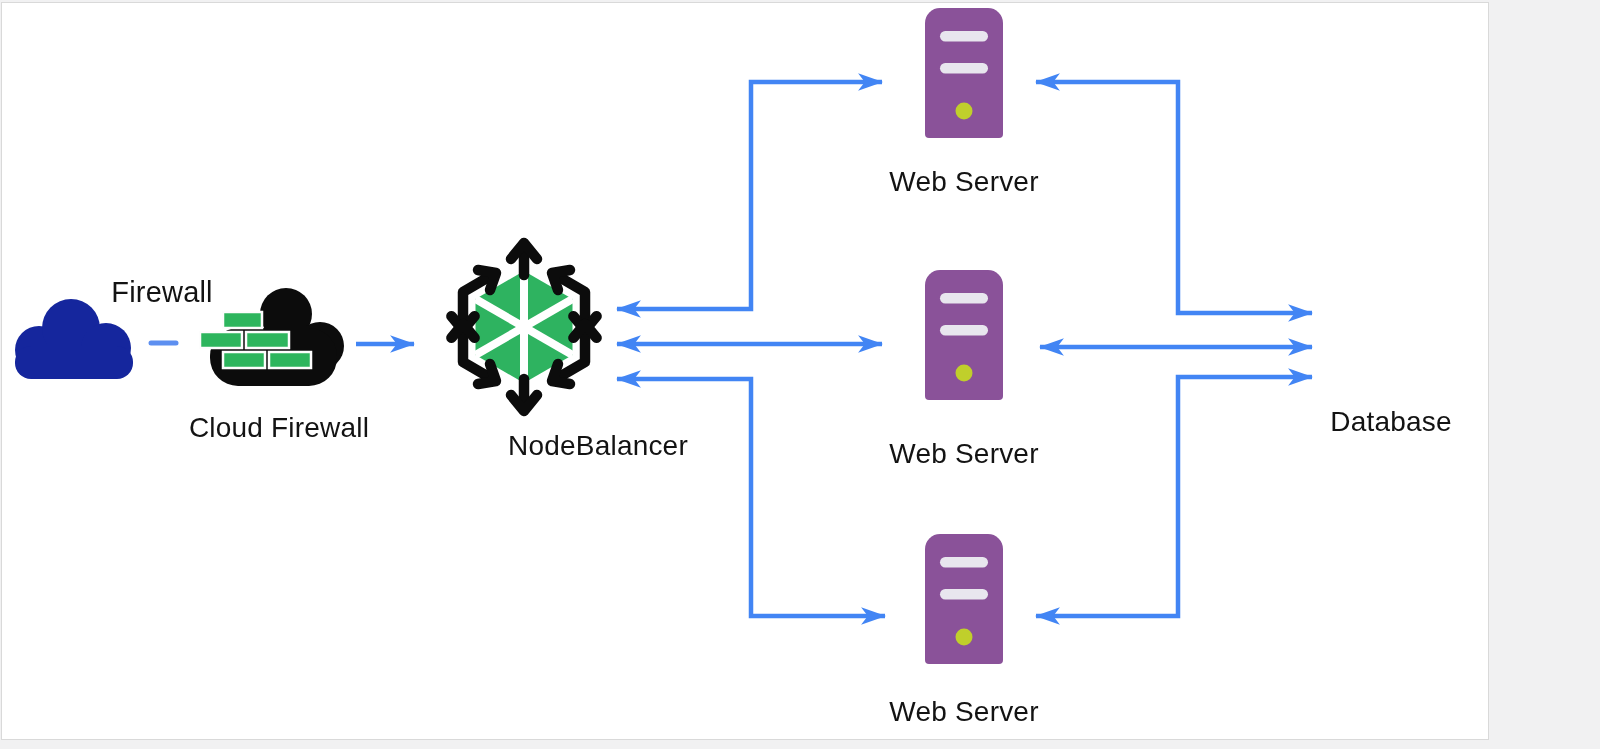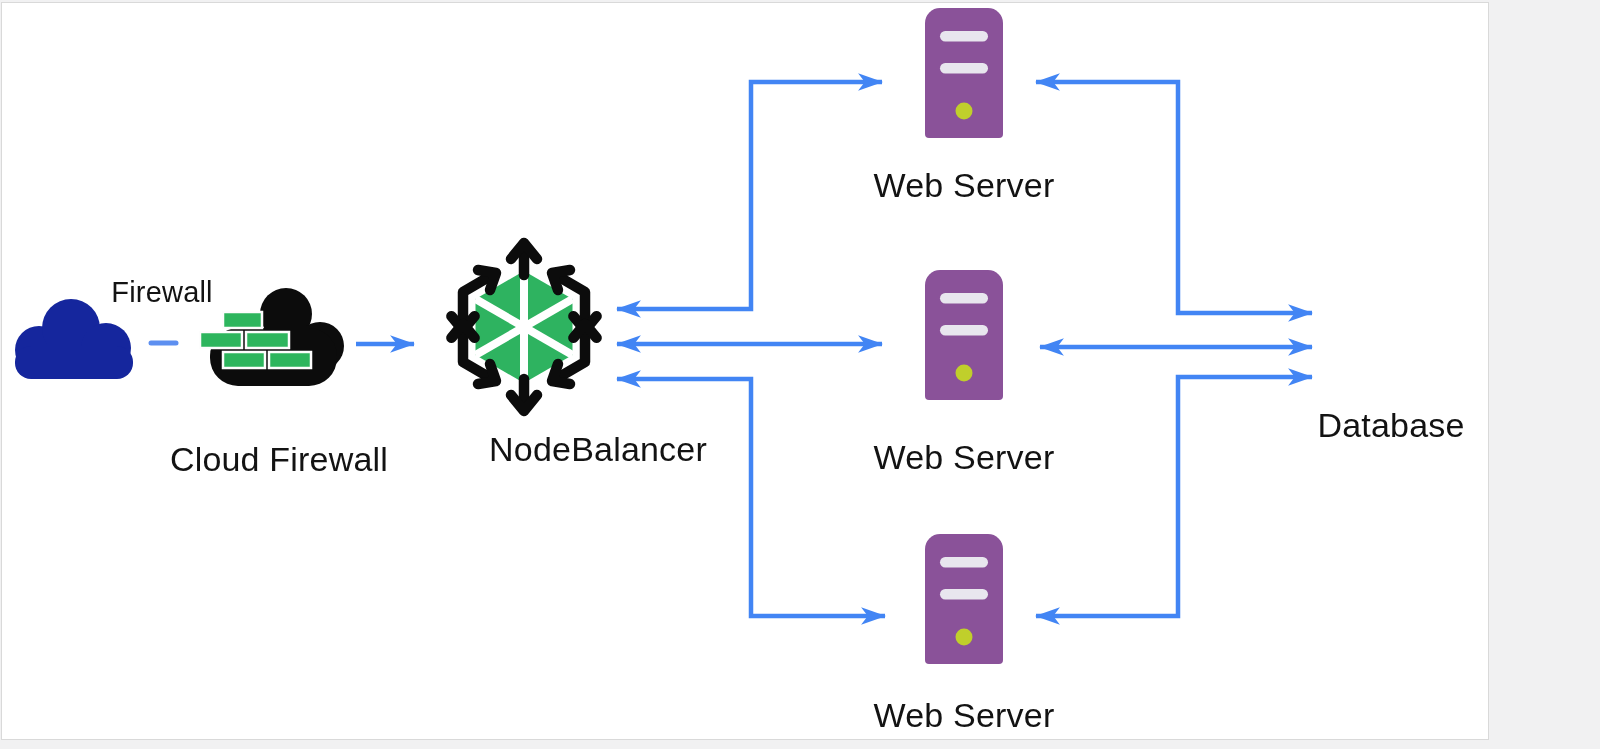--- a/index.html
+++ b/index.html
@@ -12,21 +12,21 @@
   }
   *{margin:0;padding:0;box-sizing:border-box;}
   html,body{width:1600px;height:749px;overflow:hidden;}
   body{font-family:"Liberation Sans","DejaVu Sans",sans-serif;background:var(--page-bg);}
   .page{position:relative;width:1600px;height:749px;background:var(--page-bg);}
   .canvas{position:absolute;left:1px;top:2px;width:1488px;height:738px;
           background:var(--canvas-bg);border:1px solid var(--canvas-border);}
   .overlay{position:absolute;left:0;top:0;width:1600px;height:749px;pointer-events:none;}
   .node{position:absolute;}
   .label{position:absolute;transform:translateX(-50%);white-space:nowrap;
-         color:var(--label-text);font-size:34px;font-weight:400;letter-spacing:.2px;}
+         color:var(--label-text);font-size:28px;font-weight:400;letter-spacing:.2px;}
   .label.small{font-size:29px;}
   .flow{fill:none;stroke:var(--arrow);stroke-width:4.5;stroke-linejoin:miter;}
   .flow-dash{fill:none;stroke:var(--arrow-dash);stroke-width:5;stroke-linecap:round;}
   .ah{fill:var(--arrow);}
   .tcloud{fill:var(--traffic-cloud);}
   .fcloud{fill:var(--firewall-cloud);}
   .brick{fill:var(--firewall-brick);stroke:#fdfdfd;stroke-width:2.5;}
   .nb-green{fill:var(--nodebalancer-green);}
   .nb-gap{stroke:#ffffff;stroke-width:8;stroke-linecap:butt;}
   .nb-black{fill:none;stroke:var(--nodebalancer-black);stroke-width:10.5;stroke-linecap:round;stroke-linejoin:round;}
@@ -93,21 +93,21 @@
       </g>
       <g class="brick">
         <rect x="25" y="26" width="39" height="16"></rect>
         <rect x="2" y="46" width="42" height="16"></rect>
         <rect x="48" y="46" width="43" height="16"></rect>
         <rect x="25" y="66" width="42" height="16"></rect>
         <rect x="71" y="66" width="42" height="16"></rect>
       </g>
     </svg>
   </div>
-  <div class="label" style="left:279px;top:440px;text-align:right;">Cloud Firewall</div>
+  <div class="label" style="left:279px;top:412px;text-align:right;">Cloud Firewall</div>
 
   <div class="node" style="left:444px;top:237px;">
     <svg width="160" height="180" viewBox="-80 -90 160 180">
       <defs>
         <g id="nb-corner">
           <path class="nb-black" d="M-37,-49 L-61,-35 L-61,-7"></path>
           <path class="nb-black" d="M-34,-37 L-28,-54 L-46,-57"></path>
           <path class="nb-black" d="M-72.6,-10.8 L-61,3 L-49.4,-10.8"></path>
         </g>
       </defs>

